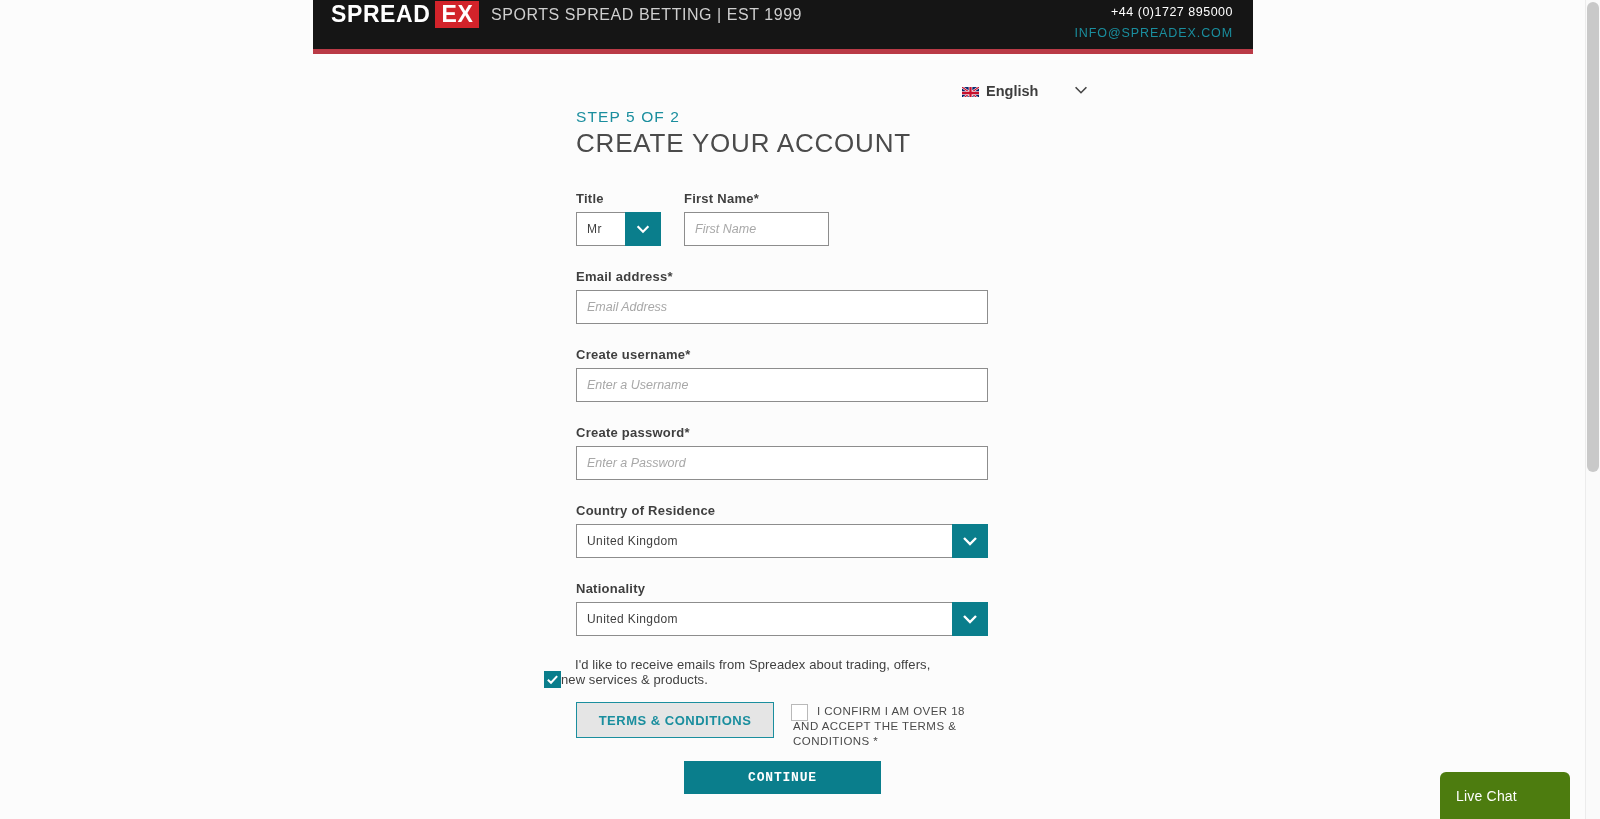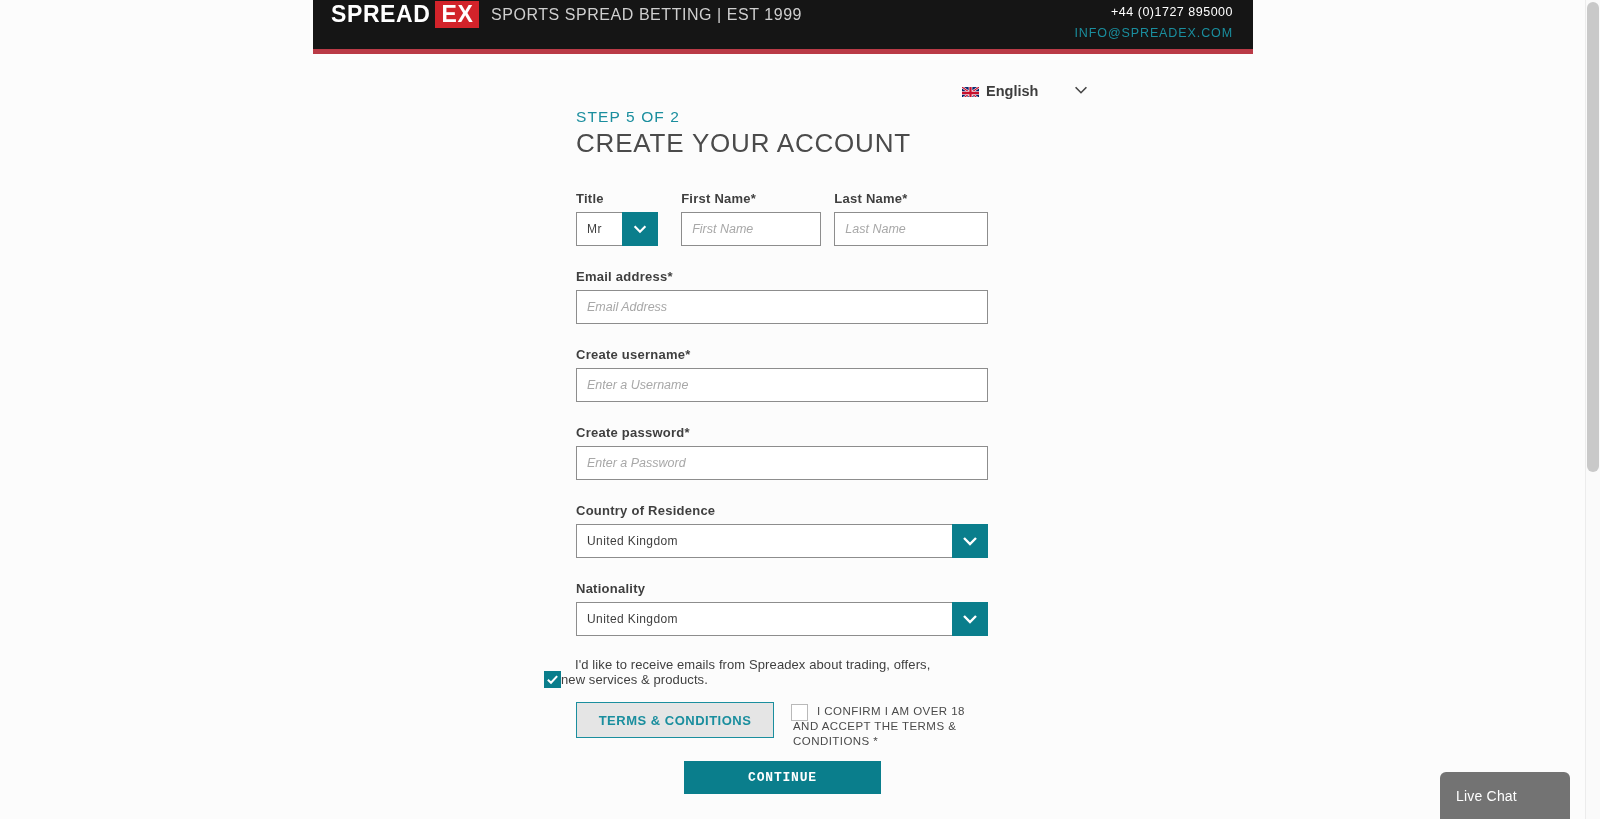--- a/index.html
+++ b/index.html
@@ -145,21 +145,21 @@
   .continue-btn{
     position:absolute;left:684px;top:761px;width:197px;height:33px;
     background:#0a7e8c;border:none;color:#ffffff;font-size:13px;
     font-weight:bold;letter-spacing:0.8px;cursor:pointer;
     font-family:Liberation Mono, monospace;
   }
 
   
   .live-chat{
     position:absolute;left:1440px;top:772px;width:130px;height:47px;
-    background:#737373;border-radius:6px 6px 0 0;
+    background:#4d7c0f;border-radius:6px 6px 0 0;
     display:flex;align-items:center;padding-left:16px;cursor:pointer;
   }
   .live-chat span{color:#ffffff;font-size:14px;letter-spacing:0.2px;}
 
   
   .scrollbar-track{
     position:absolute;right:0;top:0;width:15px;height:819px;
     background:#fafafa;border-left:1px solid #ececec;
   }
   .scrollbar-thumb{
@@ -219,24 +219,20 @@
         </svg>
       </div>
     </div>
   </div>
 
   <div class="col-first">
     <label class="field-label">First Name*</label>
     <input class="txt-input" type="text" placeholder="First Name" style="">
   </div>
 
-  <div class="col-last">
-    <label class="field-label">Last Name*</label>
-    <input class="txt-input" type="text" placeholder="Last Name" style="">
-  </div>
 </div>
 
 <div class="blk blk-email">
   <label class="field-label">Email address*</label>
   <input class="txt-input" type="email" placeholder="Email Address" style="">
 </div>
 
 <div class="blk blk-username">
   <label class="field-label">Create username*</label>
   <input class="txt-input" type="text" placeholder="Enter a Username" style="">

